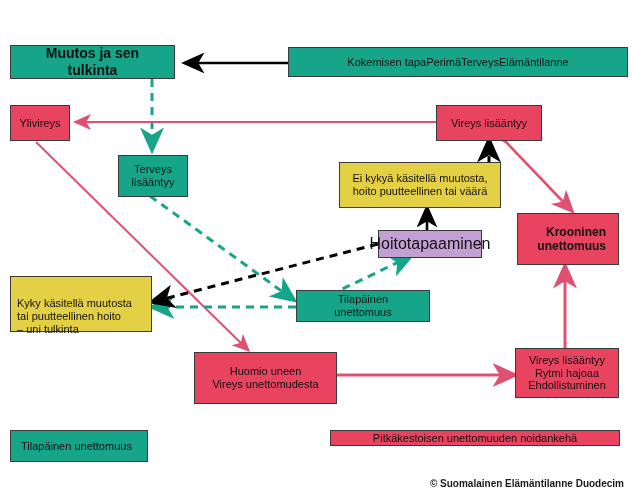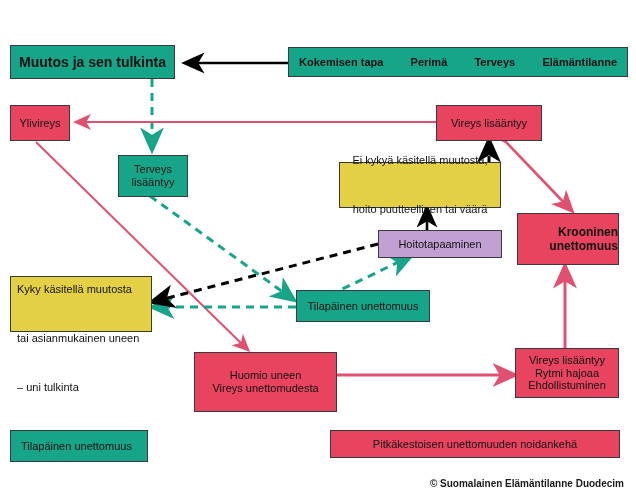--- a/index.html
+++ b/index.html
@@ -26,29 +26,29 @@
   .node {
     position: absolute;
     box-sizing: border-box;
     border: 1px solid #3a3a3a;
     display: flex;
     align-items: center;
     justify-content: center;
     text-align: center;
     color: #111111;
     line-height: 1.18;
-    padding: 2px 0;
+    padding: 2px 12px;
   }
   .teal   { background: #17a589; }
   .pink   { background: #e8445f; }
-  .yellow { background: #e4d044; gap: 36px; }
+  .yellow { background: #e4d044; }
   .purple { background: #c3a0d4; }
   .bold   { font-weight: bold; }
   .left-align { justify-content: flex-start; text-align: left; }
-  .spread { justify-content: space-between; padding: 2px 10px; font-weight: bold; }
+  .spread { padding: 2px 10px; }
   .copyright {
     position: absolute;
     font-size: 10px;
     font-weight: bold;
     color: #1a1a1a;
     white-space: nowrap;
   }
   .node span { display: block; }
 </style>
 </head>
@@ -149,50 +149,50 @@
   <div class="node yellow" style="left:339px; top:162px; width:162px; height:46px; font-size:11px; flex-direction:column;">
     <span>Ei kykyä käsitellä muutosta,</span>
     <span>hoito puutteellinen tai väärä</span>
   </div>
 
   <div class="node pink bold" style="left:517px; top:213px; width:102px; height:52px; font-size:12px; flex-direction:column;align-items:flex-end;">
     <span>Krooninen</span>
     <span>unettomuus</span>
   </div>
 
-  <div class="node purple" style="left:378px; top:230px; width:124px; height:28px; font-size:11px;">
+  <div class="node purple" style="left:378px; top:230px; width:104px; height:28px; font-size:16px;">
     <span>Hoitotapaaminen</span>
   </div>
 
-  <div class="node yellow left-align" style="left:10px; top:276px; width:142px; height:56px; font-size:11px; flex-direction:column; align-items:flex-start; padding:6px 6px;">
+  <div class="node yellow left-align" style="left:10px; top:276px; width:142px; height:56px; font-size:11px; flex-direction:column; align-items:flex-start; padding:20px 6px;">
     <span>Kyky käsitellä muutosta</span>
-    <span>tai asianmukainen uneen</span>
+    <span>tai puutteellinen hoito</span>
     <span>– uni tulkinta</span>
   </div>
 
   <div class="node teal" style="left:296px; top:290px; width:134px; height:32px; font-size:11px;">
     <span>Tilapäinen unettomuus</span>
   </div>
 
-  <div class="node pink" style="left:194px; top:352px; width:143px; height:60px; font-size:11px; flex-direction:column;">
+  <div class="node pink" style="left:194px; top:352px; width:143px; height:52px; font-size:11px; flex-direction:column;">
     <span>Huomio uneen</span>
     <span>Vireys unettomudesta</span>
   </div>
 
   <div class="node pink" style="left:515px; top:348px; width:104px; height:50px; font-size:11px; flex-direction:column;">
     <span>Vireys lisääntyy</span>
     <span>Rytmi hajoaa</span>
     <span>Ehdollistuminen</span>
   </div>
 
   <div class="node teal left-align" style="left:10px; top:430px; width:138px; height:32px; font-size:11px; padding-left:10px;">
     <span>Tilapäinen unettomuus</span>
   </div>
 
-  <div class="node pink" style="left:330px; top:430px; width:290px; height:28px; font-size:11px;">
+  <div class="node pink" style="left:330px; top:430px; width:290px; height:16px; font-size:11px;">
     <span>Pitkäkestoisen unettomuuden noidankehä</span>
   </div>
 
   <div class="copyright" style="right:12px; top:478px;">
     <span>© Suomalainen Elämäntilanne Duodecim</span>
   </div>
 
 </div>
 
 </body></html>

